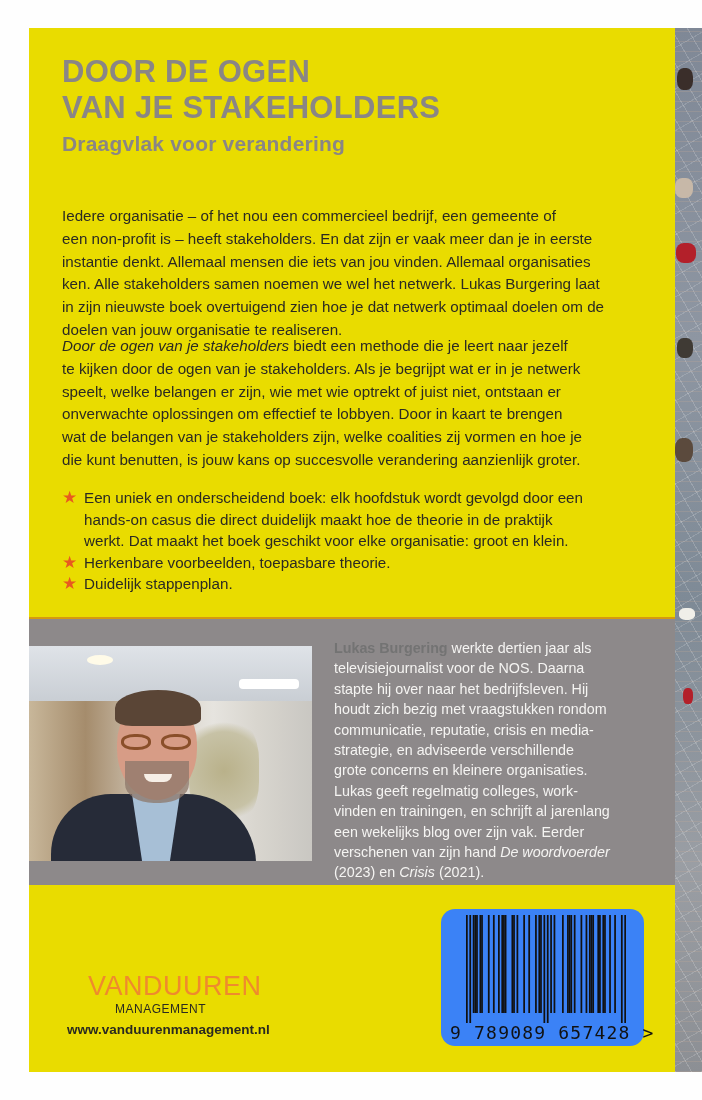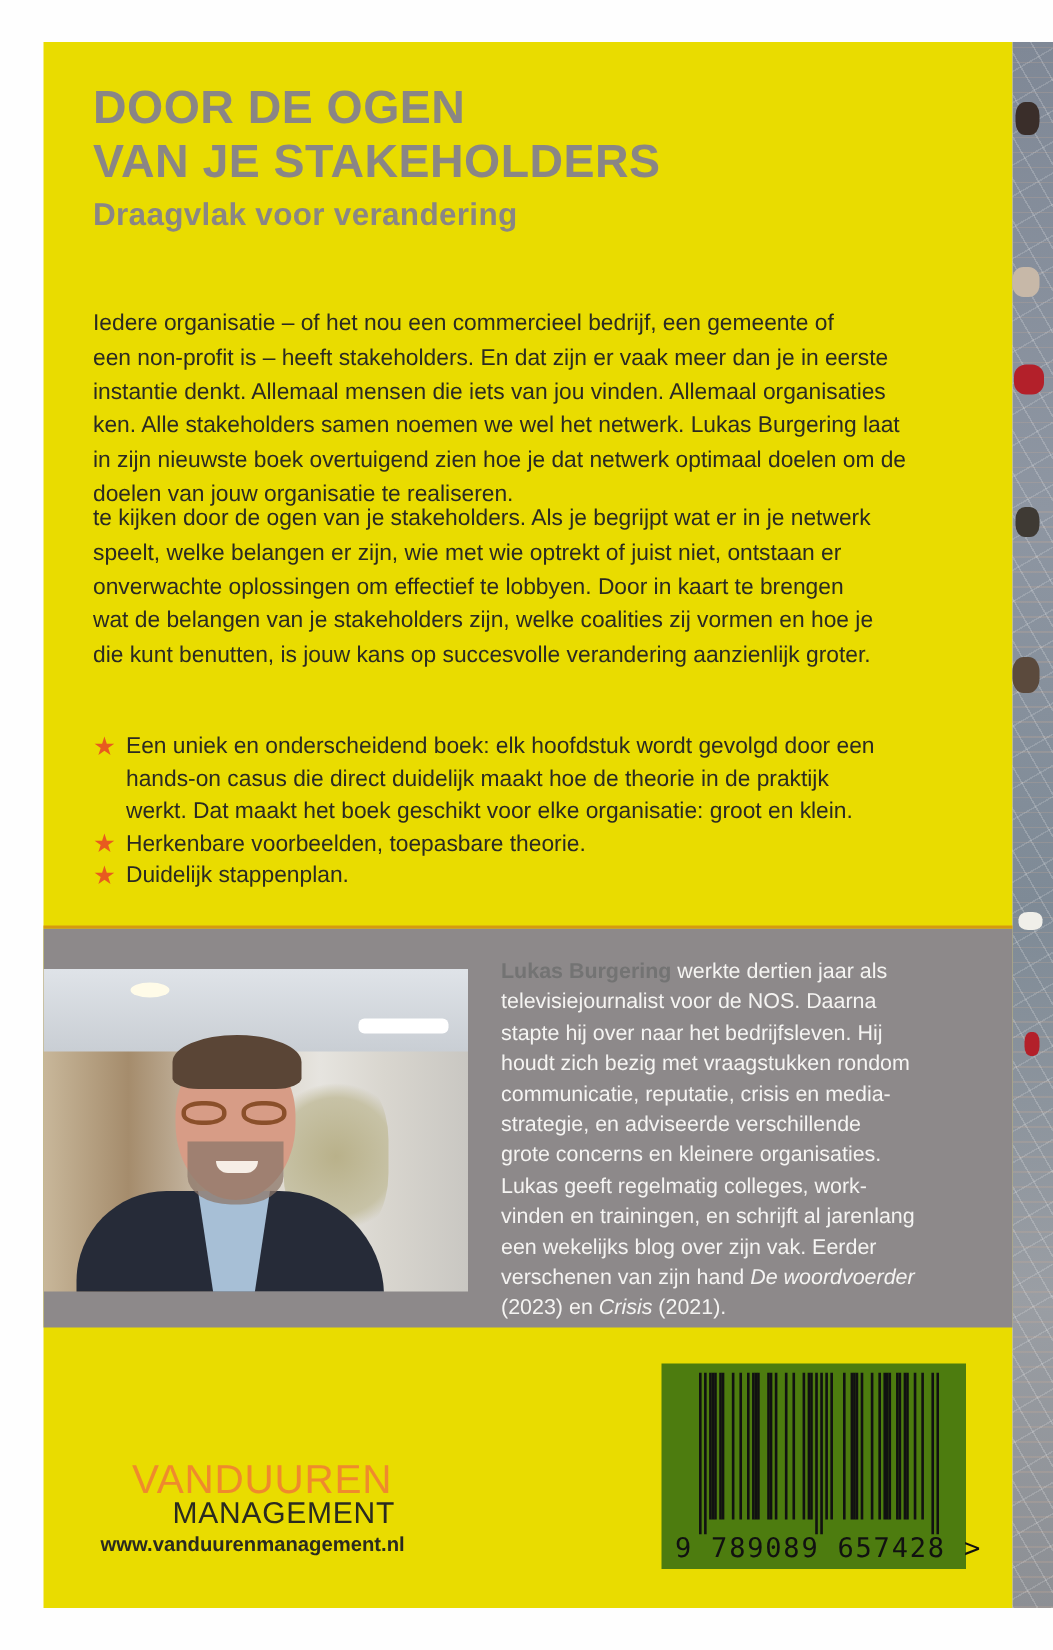--- a/index.html
+++ b/index.html
@@ -71,24 +71,24 @@
   .photo .glasses { position: absolute; left: 92px; top: 88px; width: 74px; height: 16px; }
   .photo .glasses span { position: absolute; top: 0; width: 30px; height: 16px; border: 3px solid #8a4f2a; border-radius: 45%; box-sizing: border-box; }
   .photo .smile { position: absolute; left: 115px; top: 128px; width: 28px; height: 8px; background: #f6eee6; border-radius: 0 0 12px 12px; }
   .bio {
     position: absolute; left: 334px; top: 638px; width: 320px;
     color: #f5f4f2; font-size: 14.3px; line-height: 20.4px;
   }
   .bio .name { color: #737373; font-weight: bold; }
   .publisher { position: absolute; left: 88px; top: 972px; }
   .publisher .brand { color: #ef8a2d; font-size: 27px; letter-spacing: 0.5px; line-height: 28px; }
-  .publisher .sub { color: #2a2a20; font-size: 20px; letter-spacing: 0.5px; margin-left: 27px; line-height: 18px; }
+  .publisher .sub { color: #2a2a20; font-size: 12px; letter-spacing: 0.5px; margin-left: 27px; line-height: 18px; }
   .website { position: absolute; left: 67px; top: 1022px; color: #2a2a20; font-size: 13.5px; font-weight: bold; }
   .barcode-box {
-    position: absolute; left: 441px; top: 909px; width: 203px; height: 137px; background: #4d7c0f;
+    position: absolute; left: 441px; top: 909px; width: 203px; height: 137px; background: #3b82f6; border-radius: 14px;
   }
   .barcode-bars { position: absolute; left: 25px; top: 6px; width: 160px; height: 108px; }
   .isbn { position: absolute; left: 9px; top: 113px; font-family: "DejaVu Sans Mono", monospace;
     font-size: 18px; color: #111; letter-spacing: 1.2px; white-space: pre; }
 </style>
 </head>
 <body>
 
 <div class="cover"></div>
 <div class="spine">
@@ -110,20 +110,21 @@
 <div class="para" id="para1">
   <p>Iedere organisatie – of het nou een commercieel bedrijf, een gemeente of</p>
   <p>een non-profit is – heeft stakeholders. En dat zijn er vaak meer dan je in eerste</p>
   <p>instantie denkt. Allemaal mensen die iets van jou vinden. Allemaal organisaties</p>
   <p>ken. Alle stakeholders samen noemen we wel het netwerk. Lukas Burgering laat</p>
   <p>in zijn nieuwste boek overtuigend zien hoe je dat netwerk optimaal doelen om de</p>
   <p>doelen van jouw organisatie te realiseren.</p>
 </div>
 
 <div class="para" id="para2">
+  <p><em>Door de ogen van je stakeholders</em><span> biedt een methode die je leert naar jezelf</span></p>
   <p>te kijken door de ogen van je stakeholders.  Als je begrijpt wat er in je netwerk</p>
   <p>speelt, welke belangen er zijn, wie met wie optrekt of juist niet, ontstaan er</p>
   <p>onverwachte oplossingen om effectief te lobbyen. Door in kaart te brengen</p>
   <p>wat de belangen van je stakeholders zijn, welke coalities zij vormen en hoe je</p>
   <p>die kunt benutten, is jouw kans op succesvolle verandering aanzienlijk groter.</p>
 </div>
 
 <ul class="bullets">
   <li>
     <span class="star">★</span>

